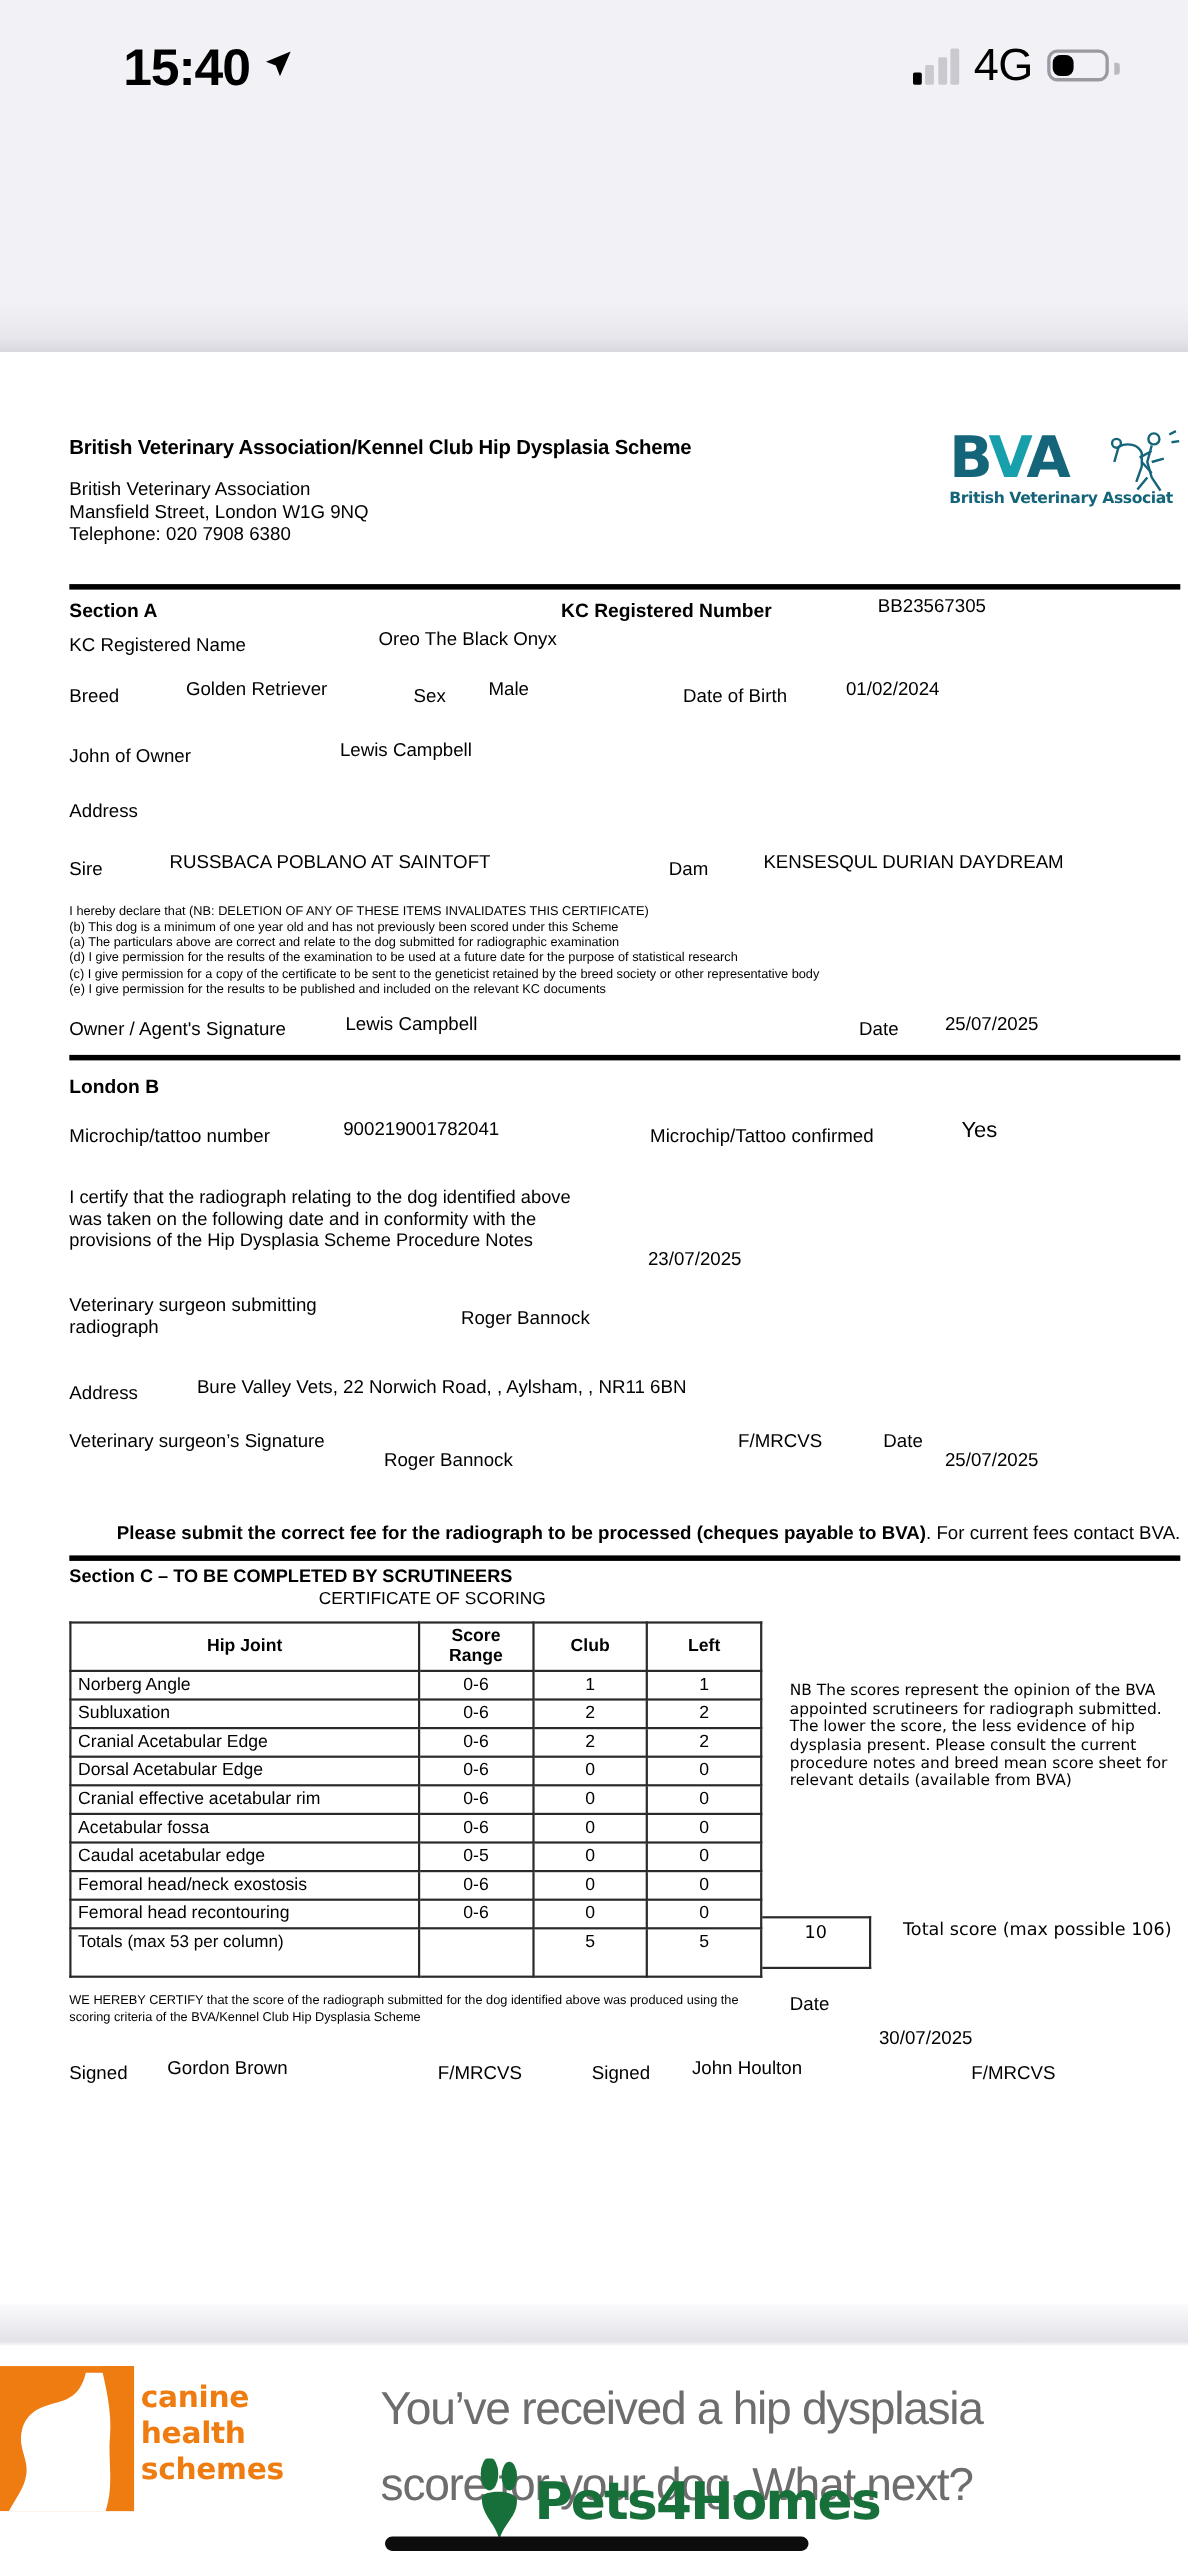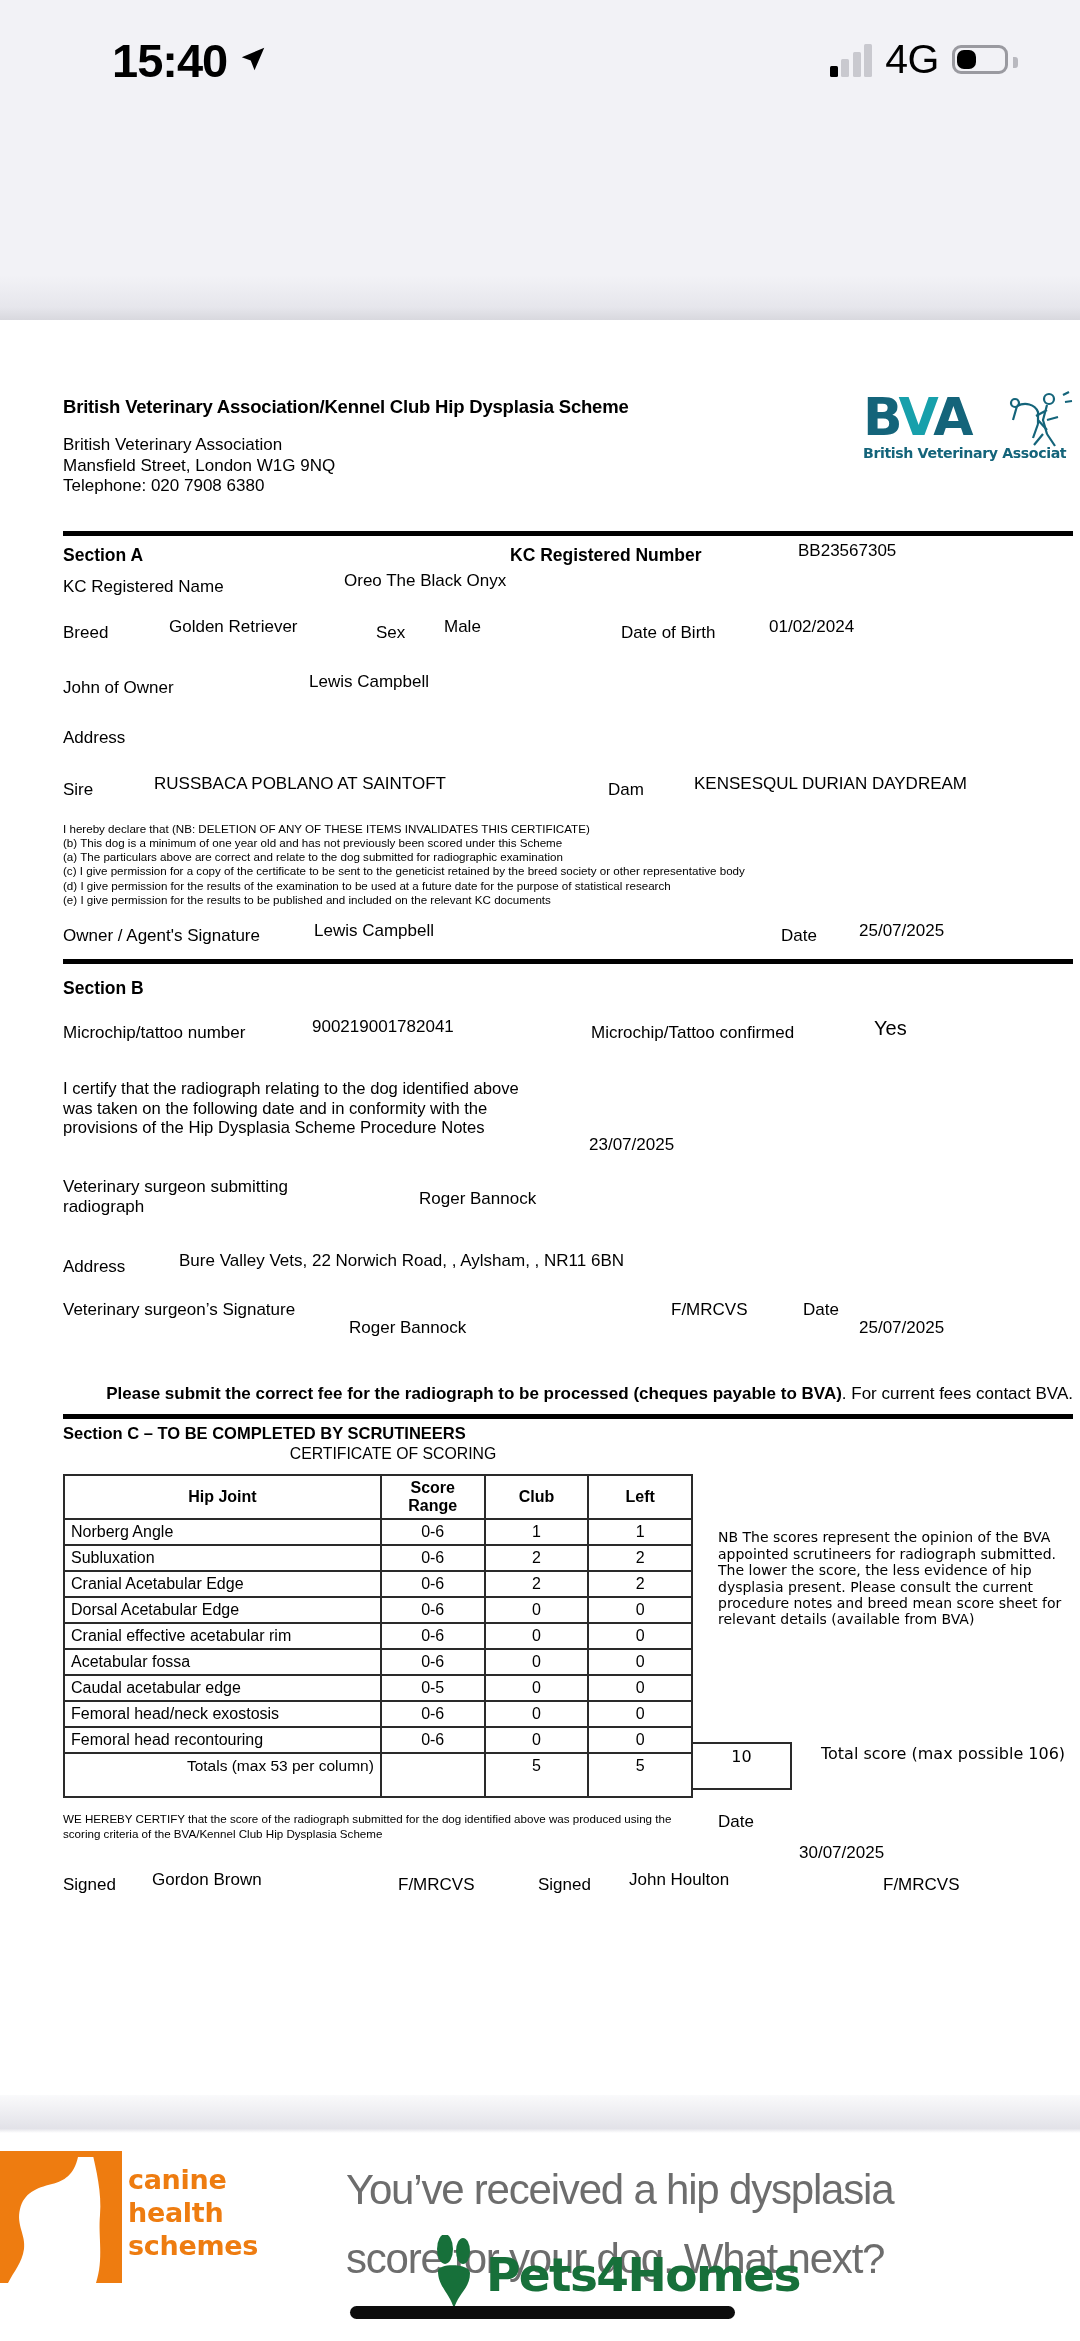--- a/index.html
+++ b/index.html
@@ -212,21 +212,21 @@
   }
   #score-table th, #score-table td {
     border: 2px solid #2a2a2a;
     padding: 3px 6px;
     font-weight: normal;
   }
   #score-table thead th { font-weight: bold; text-align: center; line-height: 18px; }
   #score-table thead th.hj { text-align: center; }
   #score-table td.joint { text-align: left; }
   #score-table td.rng, #score-table td.num { text-align: center; }
-  #score-table tr.totals td.joint { text-align: right; font-size: 15.5px; }
+  #score-table tr.totals td.joint { text-align: left; font-size: 15.5px; }
   #score-table tr.totals td { height: 44px; vertical-align: top; }
 
   #nb-note {
     position: absolute; left: 655px; top: 55px; width: 355px;
     font-size: 14px; line-height: 16.4px;
     font-family: "DejaVu Sans", sans-serif;
   }
   #total-box {
     position: absolute; left: 630px; top: 268px;
     width: 99px; height: 48px;
@@ -420,43 +420,43 @@
       <span id="f-dam" class="field">
         <span class="fv">KENSESQUL DURIAN DAYDREAM</span>
         <span class="fl"></span>
       </span>
     </div>
 
     <div id="declare-block">
       <div>I hereby declare that (NB: DELETION OF ANY OF THESE ITEMS INVALIDATES THIS CERTIFICATE)</div>
       <div>(b) This dog is a minimum of one year old and has not previously been scored under this Scheme</div>
       <div>(a) The particulars above are correct and relate to the dog submitted for radiographic examination</div>
+      <div>(d) I give permission for the results of the examination to be used at a future date for the purpose of statistical research</div>
       <div>(c) I give permission for a copy of the certificate to be sent to the geneticist retained by the breed society or other representative body</div>
-      <div>(d) I give permission for the results of the examination to be used at a future date for the purpose of statistical research</div>
       <div>(e) I give permission for the results to be published and included on the relevant KC documents</div>
     </div>
 
     <div id="ownersig-row" class="row">
       <span id="ownersig-label">Owner / Agent's Signature</span>
       <span id="ownersig-field" class="field">
         <span class="fv">Lewis Campbell</span>
         <span class="fl"></span>
       </span>
       <span id="ownersig-datelabel">Date</span>
       <span id="ownersig-datefield" class="field">
         <span class="fv">25/07/2025</span>
         <span class="fl"></span>
       </span>
     </div>
   </div>
 
   <div class="rule-thick"></div>
 
   <div>
-    <div id="sectionB-title">Section B</div>
+    <div id="sectionB-title">London B</div>
 
     <div id="chip-row" class="row">
       <span id="chip-label">Microchip/tattoo number</span>
       <span id="chip-field" class="field">
         <span class="fv">900219001782041</span>
         <span class="fl"></span>
       </span>
       <span id="chipconf-label">Microchip/Tattoo confirmed</span>
       <span id="chipconf-field" class="field">
         <span class="fv">Yes</span>

